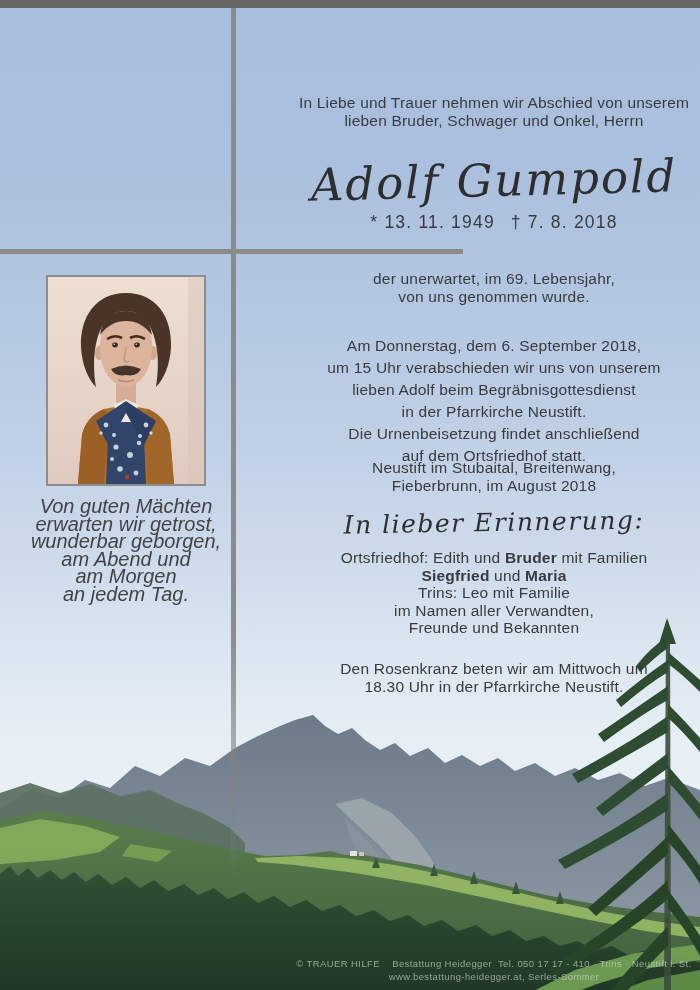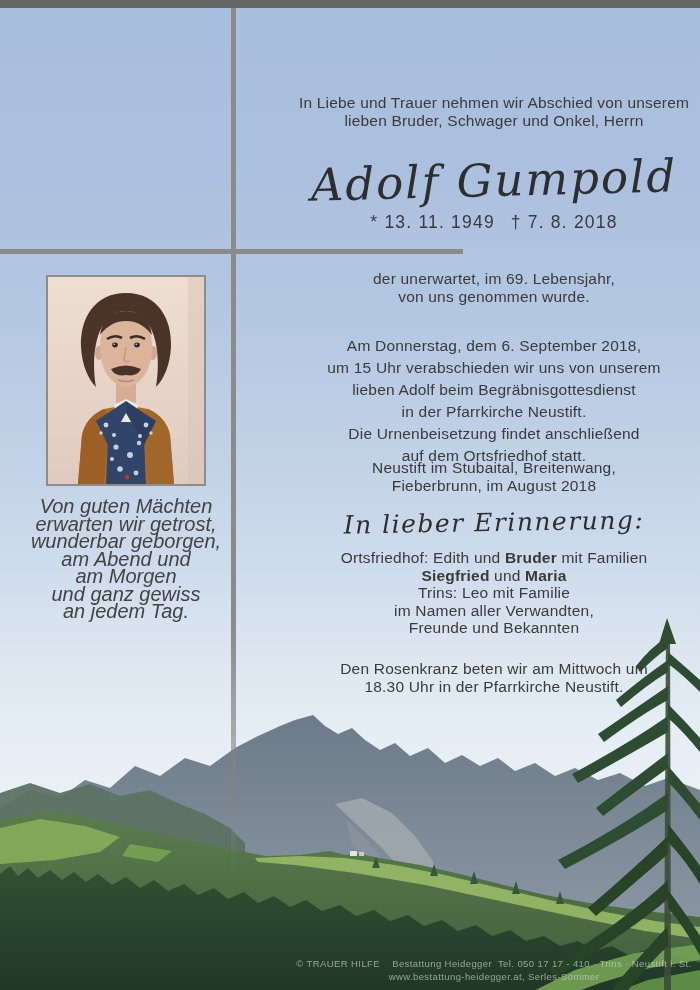--- a/index.html
+++ b/index.html
@@ -220,21 +220,20 @@
       <div class="tline">18.30 Uhr in der Pfarrkirche Neustift.</div>
     </div>
 
   <div class="poem">
     <div>
         <div class="tline">Von guten Mächten</div>
         <div class="tline">erwarten wir getrost,</div>
         <div class="tline">wunderbar geborgen,</div>
         <div class="tline">am Abend und</div>
         <div class="tline">am Morgen</div>
-        <div class="tline">und ganz gewiss</div>
         <div class="tline">an jedem Tag.</div>
       </div>
   </div>
 
   <div class="footer">
     <span class="tline">© TRAUER HILFE    Bestattung Heidegger  Tel. 050 17 17 - 410 · Trins · Neustift i. St.</span>
     <span class="tline">www.bestattung-heidegger.at, Serles-Sommer</span>
   </div>
 
 </div>

